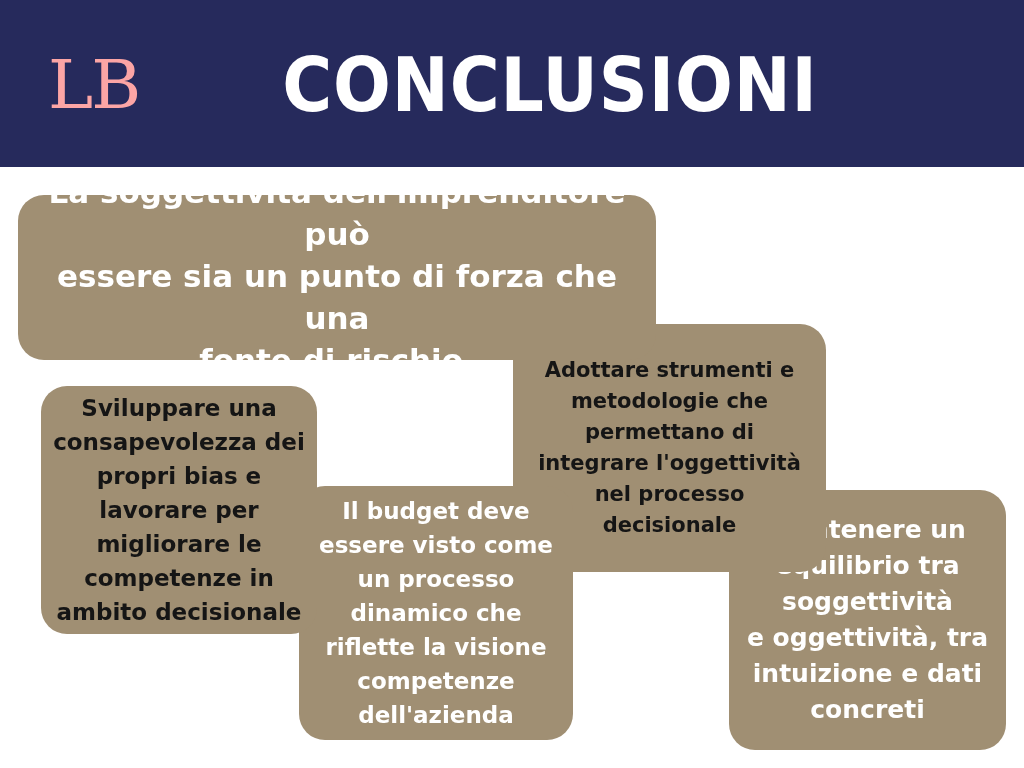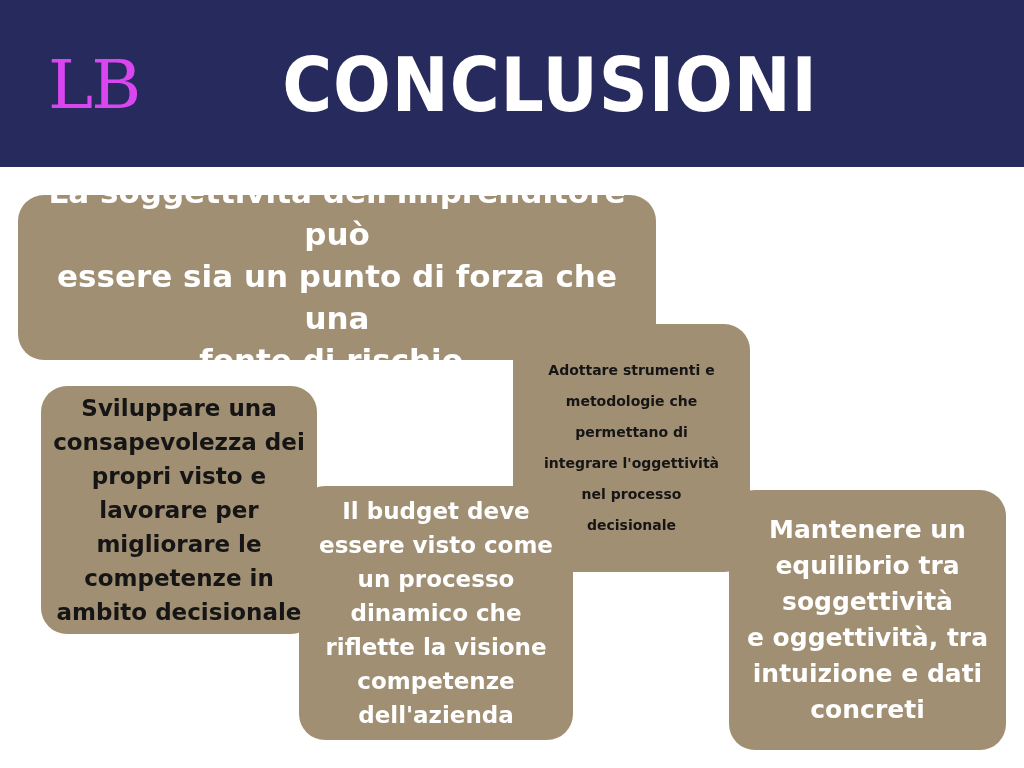--- a/index.html
+++ b/index.html
@@ -30,21 +30,21 @@
     width: 1024px;
     height: 167px;
     background: #262a5c;
   }
   .brand-logo {
     position: absolute;
     left: 48px;
     top: 44px;
     width: 110px;
     height: 82px;
-    color: #d946ef;
+    color: #fca5a5;
     font-family: "DejaVu Serif", "Liberation Serif", serif;
     font-size: 68px;
     line-height: 82px;
     letter-spacing: -2px;
     font-weight: 400;
     text-align: left;
     user-select: none;
   }
   .slide-title {
     position: absolute;
@@ -111,24 +111,24 @@
     height: 254px;
     color: #ffffff;
     font-size: 23px;
     line-height: 34px;
     padding: 4px 10px;
     z-index: 4;
   }
   .box-4 {
     left: 513px;
     top: 324px;
-    width: 237px;
+    width: 313px;
     height: 248px;
     color: #151515;
-    font-size: 14px;
+    font-size: 21px;
     line-height: 31px;
     padding: 4px 24px;
     z-index: 3;
   }
   .box-5 {
     left: 729px;
     top: 490px;
     width: 277px;
     height: 260px;
     color: #ffffff;
@@ -150,21 +150,21 @@
 
   <div class="stair-box box-1">
     <span class="box-text">La soggettività dell'imprenditore può
 essere sia un punto di forza che una
 fonte di rischio.</span>
   </div>
 
   <div class="stair-box box-2">
     <span class="box-text">Sviluppare una
 consapevolezza dei
-propri visto e
+propri bias e
 lavorare per
 migliorare le
 competenze in
 ambito decisionale</span>
   </div>
 
   <div class="stair-box box-3">
     <span class="box-text">Il budget deve
 essere visto come
 un processo

